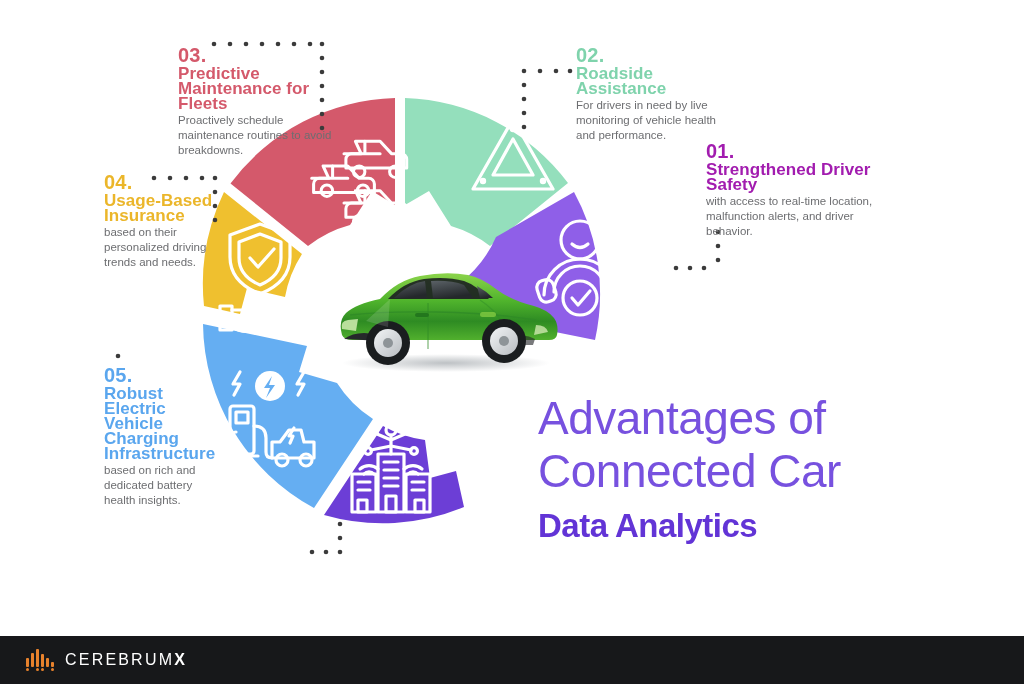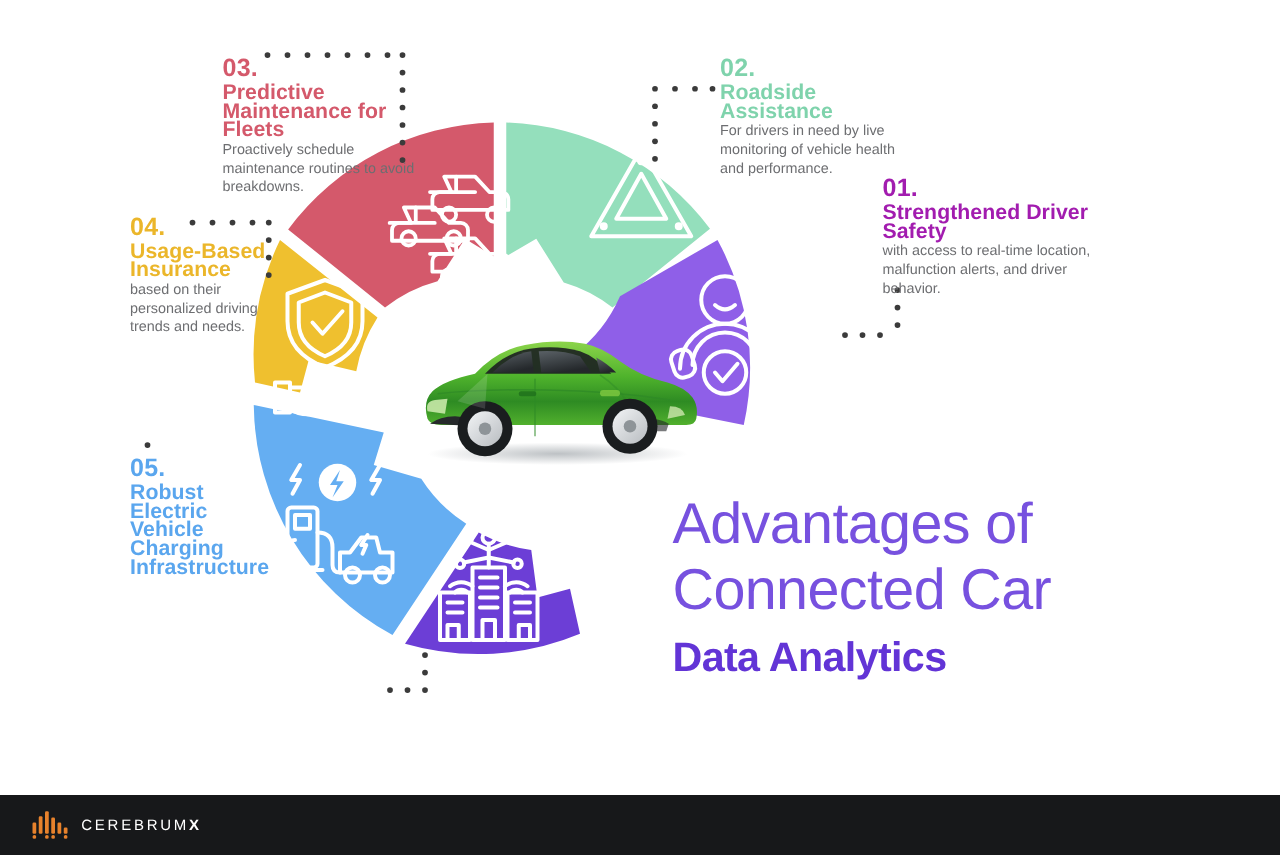--- a/index.html
+++ b/index.html
@@ -5,21 +5,21 @@
   html,body{margin:0;padding:0;background:#fff;}
   body{width:1024px;height:684px;overflow:hidden;font-family:"Liberation Sans",sans-serif;position:relative;}
   .stage{position:absolute;left:0;top:0;width:1024px;height:684px;background:#ffffff;}
 
   
   .footer{position:absolute;left:0;bottom:0;width:1024px;height:48px;background:#17181a;display:flex;align-items:center;}
   .logo-wrap{display:flex;align-items:center;margin-left:26px;gap:9px;}
   .logo-mark{position:relative;width:30px;height:22px;}
   .logo-mark i{position:absolute;bottom:4px;width:3px;background:#e8822c;border-radius:1px;display:block;}
   .logo-mark u{position:absolute;bottom:0px;width:3px;height:3px;background:#e8822c;border-radius:50%;display:block;}
-  .logo-text{color:#ffffff;font-size:12px;letter-spacing:2.2px;font-weight:400;}
+  .logo-text{color:#ffffff;font-size:16px;letter-spacing:2.2px;font-weight:400;}
   .logo-text b{font-weight:700;}
 
   
   .headline{position:absolute;left:538px;top:392px;width:420px;}
   .headline .l1,.headline .l2{font-size:46px;line-height:53px;color:#7751DF;font-weight:400;letter-spacing:-0.5px;}
   .headline .l3{font-size:33px;line-height:56px;color:#6234D6;font-weight:700;letter-spacing:-0.5px;}
 
   
   .wheel{position:absolute;left:168px;top:78px;width:464px;height:464px;}
   .wheel svg{display:block;}
@@ -344,20 +344,21 @@
 
   <div class="blk" id="b04">
     <div class="num c-yel">04.</div>
     <div class="ttl c-yel">Usage-Based Insurance</div>
     <div class="bdy">based on their personalized driving trends and needs.</div>
   </div>
 
   <div class="blk" id="b05">
     <div class="num c-blu">05.</div>
     <div class="ttl c-blu">Robust Electric Vehicle Charging Infrastructure</div>
+    <div class="bdy">based on rich and dedicated battery health insights.</div>
   </div>
 
 
   <div class="headline">
     <div class="l1">Advantages of</div>
     <div class="l2">Connected Car</div>
     <div class="l3">Data Analytics</div>
   </div>
 
   <div class="footer">

